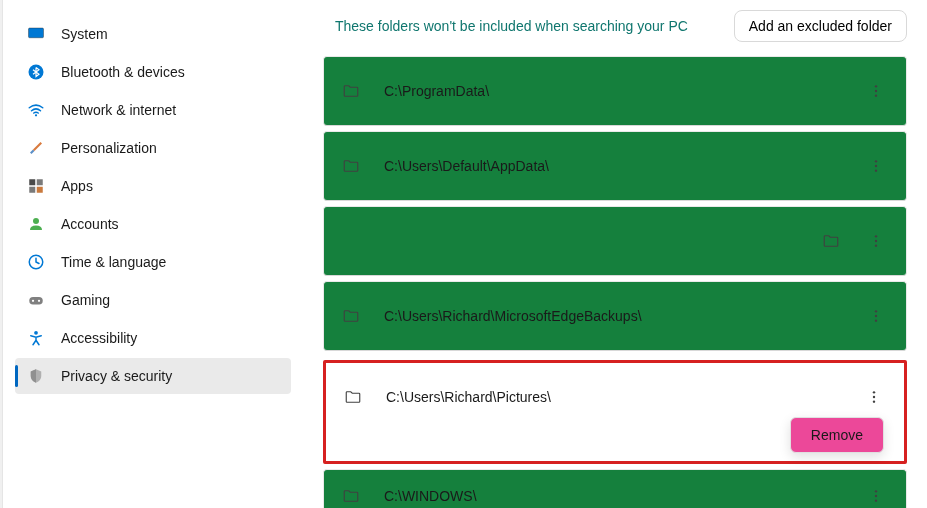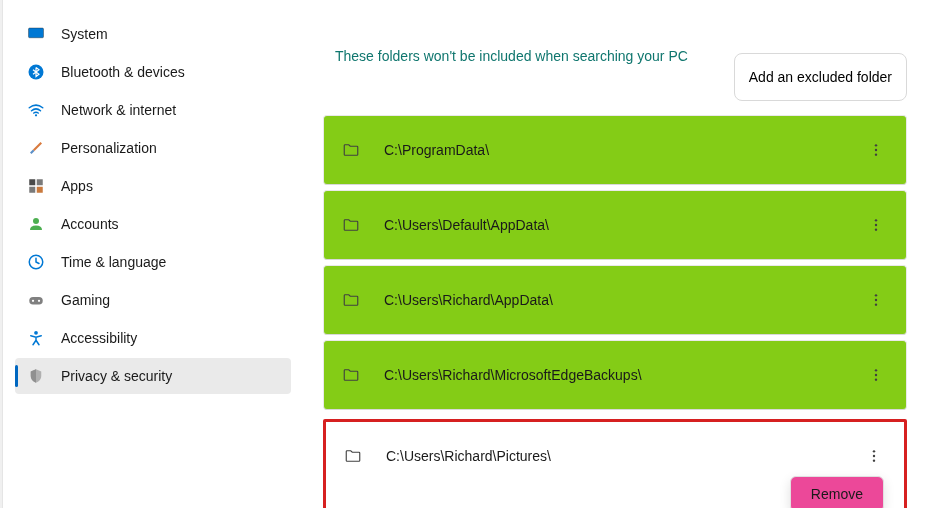--- a/index.html
+++ b/index.html
@@ -71,33 +71,32 @@
       padding: 4px 0 14px 12px;
     }
     .header-text {
       font-size: 14px;
       color: #0f766e;
     }
     .add-button {
       background: #fff;
       border: 1px solid #d9d9d9;
       border-radius: 8px;
-      padding: 15px 14px;
+      padding: 7px 14px;
       font-size: 14px;
       cursor: pointer;
       font-family: inherit;
-      margin-top: 43px;
     }
     .folder-list {
       display: flex;
       flex-direction: column;
       gap: 5px;
     }
     .folder-item {
-      background: #84cc16;
+      background: #15803d;
       border: 1px solid #e9e9e9;
       border-radius: 4px;
       border-bottom: 1px solid #d8d8d8;
       padding: 22px 18px;
       display: flex;
       align-items: center;
       gap: 24px;
       position: relative;
       justify-content: flex-end;
     }
@@ -284,21 +283,20 @@
           </svg>
       </button>
     </div>
 
     <div class="folder-item">
       <span class="folder-icon">
         <svg viewBox="0 0 24 24" width="18" height="18">
             <path d="M3 6 Q3 5 4 5 L9 5 L11 7 L20 7 Q21 7 21 8 L21 18 Q21 19 20 19 L4 19 Q3 19 3 18 Z" fill="none" stroke="#404040" stroke-width="1.5"></path>
           </svg>
       </span>
-      <span class="folder-path">C:\Users\Richard\AppData\</span>
       <button class="more-button">
         <svg viewBox="0 0 24 24" width="16" height="16">
             <circle cx="12" cy="5" r="1.8" fill="#404040"></circle>
             <circle cx="12" cy="12" r="1.8" fill="#404040"></circle>
             <circle cx="12" cy="19" r="1.8" fill="#404040"></circle>
           </svg>
       </button>
     </div>
 
     <div class="folder-item">

